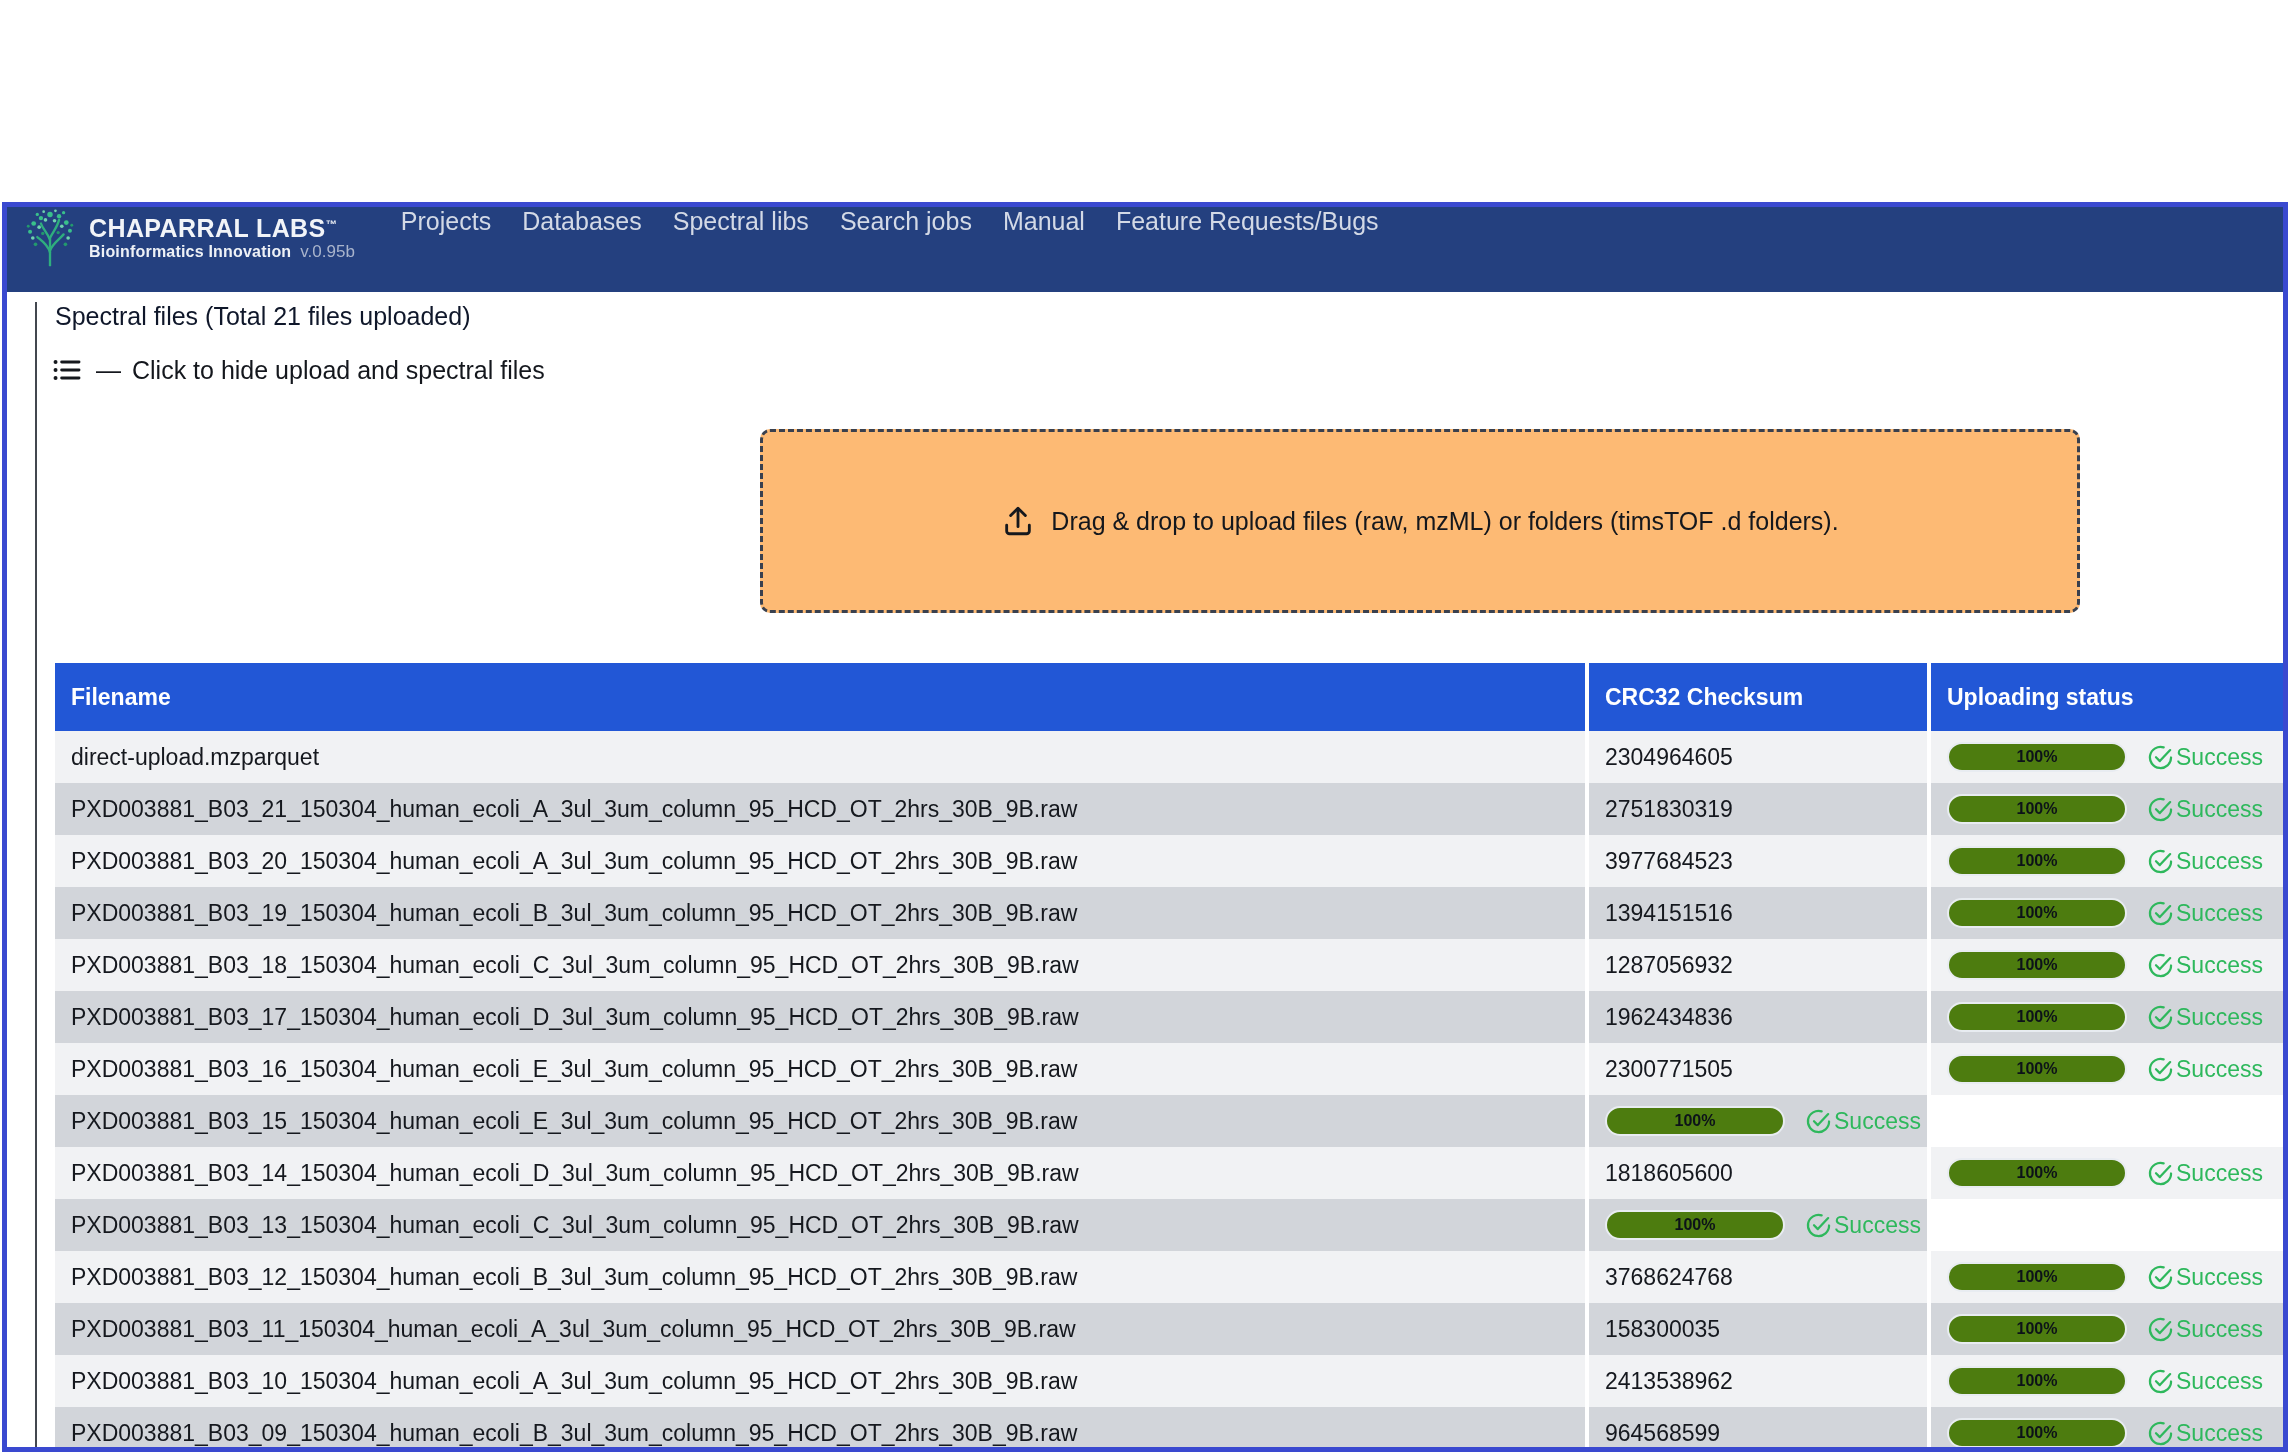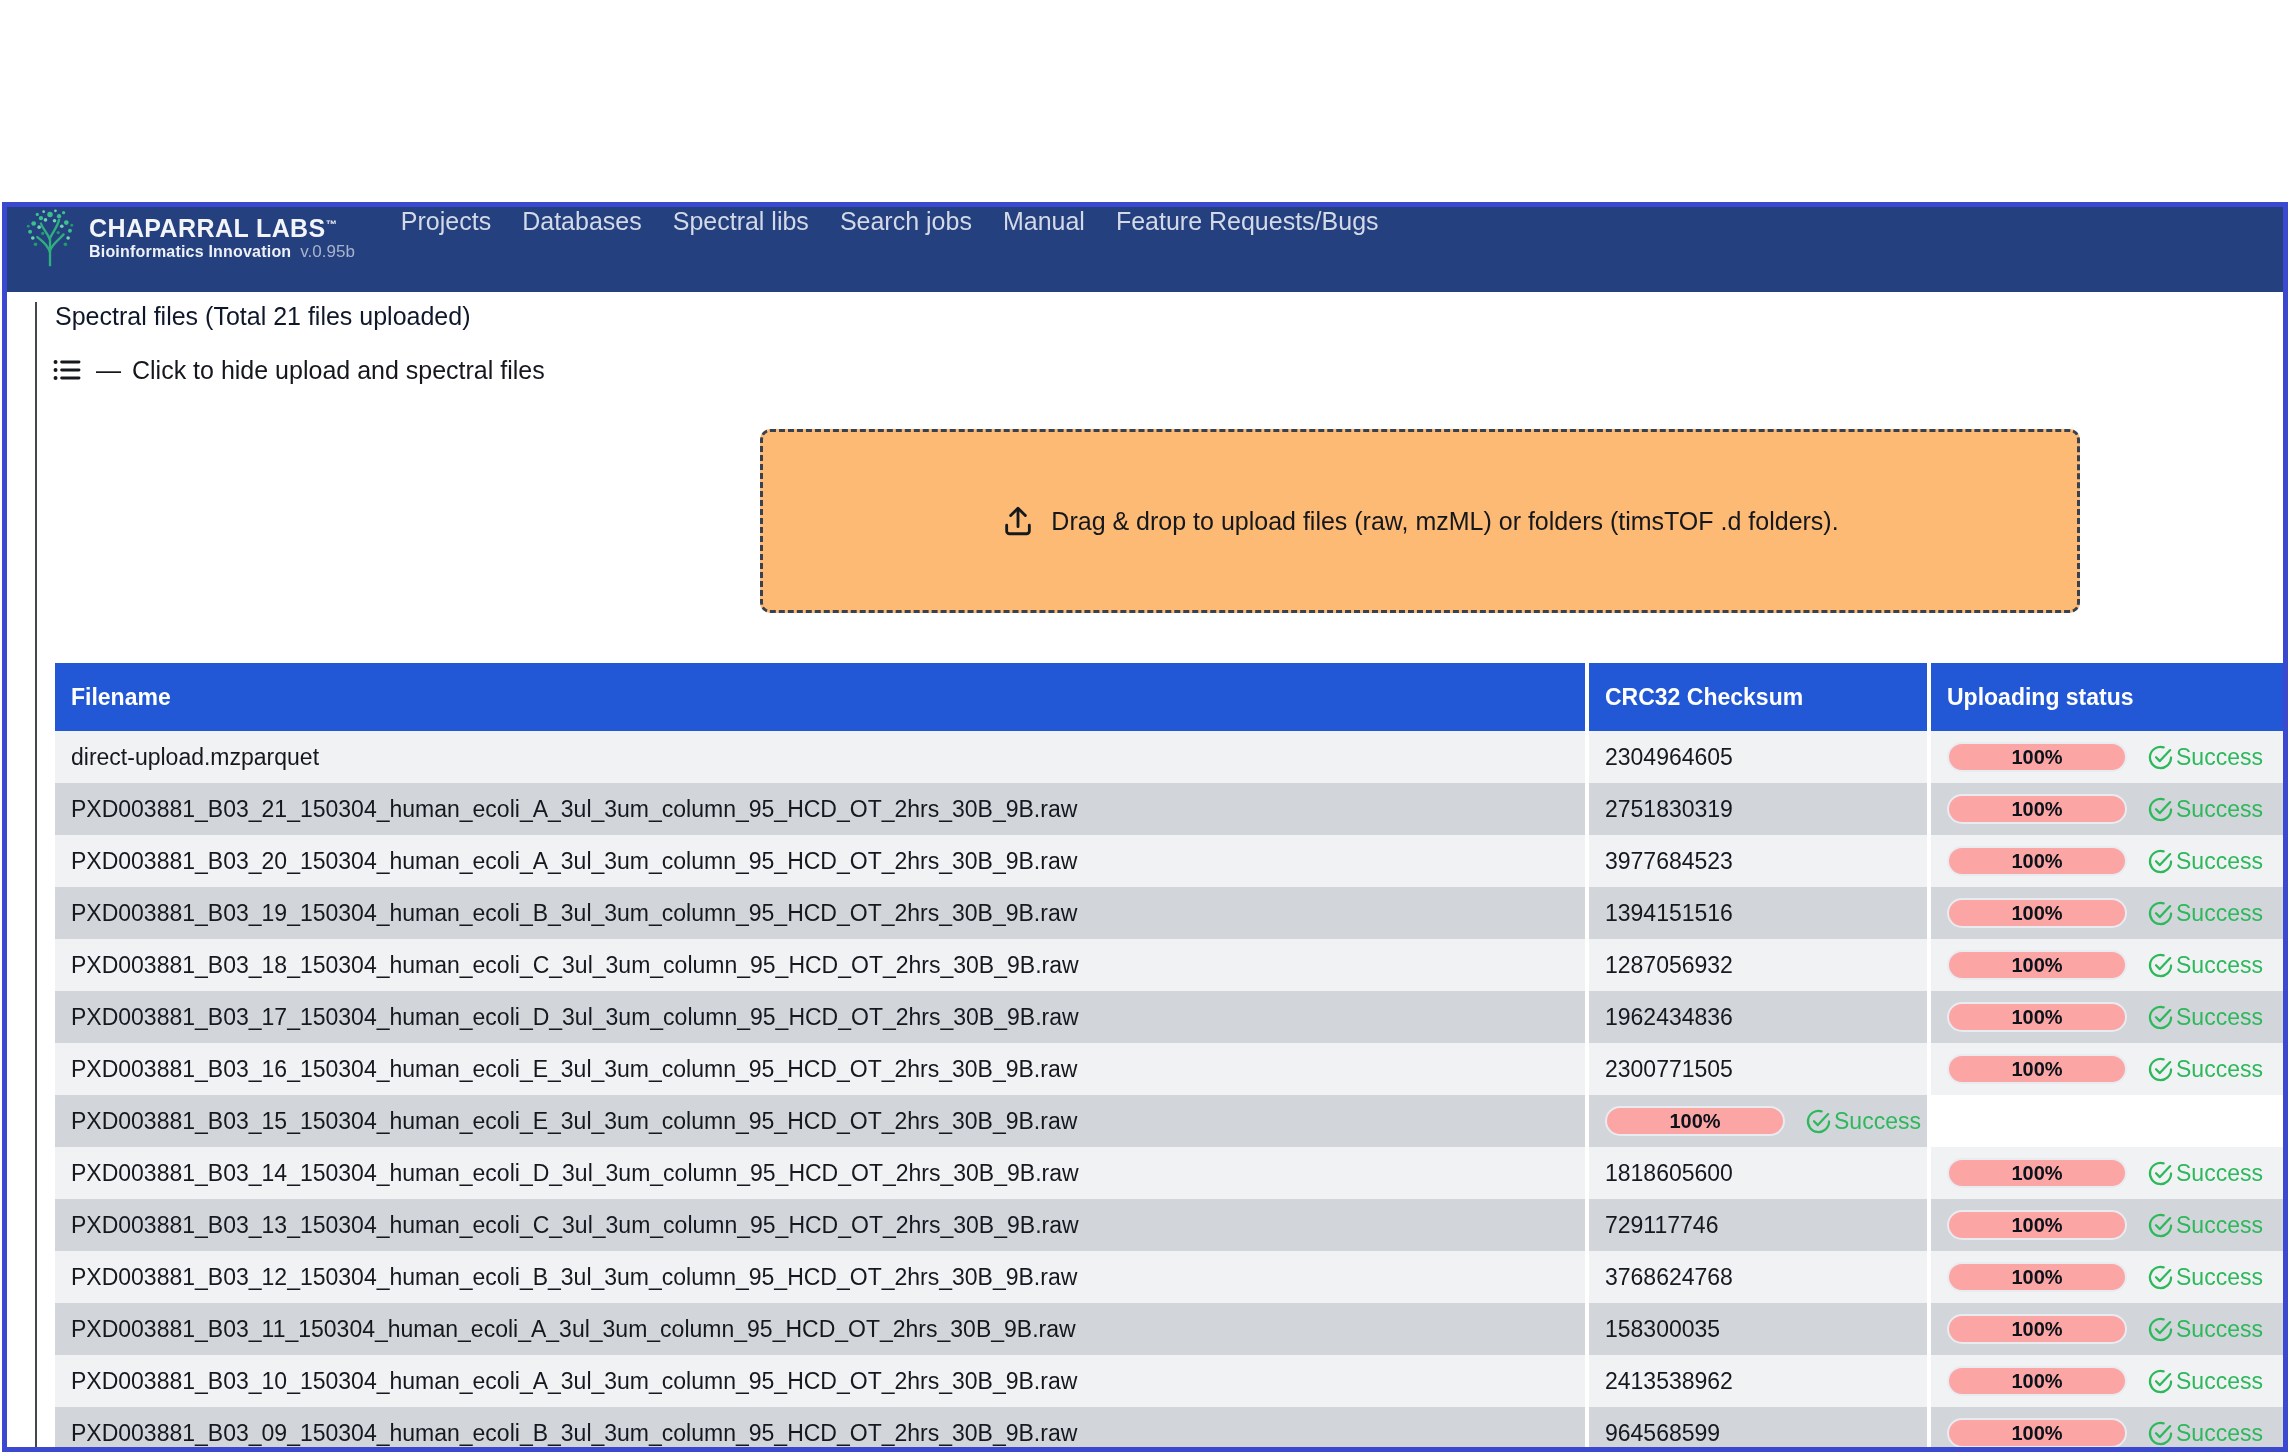--- a/index.html
+++ b/index.html
@@ -44,23 +44,23 @@
   .tr{display:grid;grid-template-columns:1530px 342px 1fr;}
   .th{background:#2257d6;color:#ffffff;font-weight:700;font-size:23px;height:68px;
       display:flex;align-items:center;padding:0 16px;box-sizing:border-box;}
   .th + .th{border-left:4px solid #ffffff;}
   .td{height:52px;display:flex;align-items:center;padding:0 16px;font-size:23px;
       color:#15181e;box-sizing:border-box;overflow:hidden;white-space:nowrap;}
   .td + .td{border-left:4px solid #ffffff;}
   #rows .tr:nth-child(odd) .td{background:#f1f2f4;}
   #rows .tr:nth-child(even) .td{background:#d2d5da;}
   .td-status{gap:20px;}
-  .pill{width:180px;height:30px;border-radius:15px;background:#fca5a5;border:2px solid #e8ecf1;
+  .pill{width:180px;height:30px;border-radius:15px;background:#4d7c0f;border:2px solid #e8ecf1;
         display:flex;align-items:center;justify-content:center;
-        font-size:20px;font-weight:600;color:#0c1219;box-sizing:border-box;flex:0 0 auto;}
+        font-size:16px;font-weight:600;color:#0c1219;box-sizing:border-box;flex:0 0 auto;}
   .success{display:flex;align-items:center;gap:2px;color:#2eb85c;font-size:23px;}
   .check-icon{width:27px;height:27px;flex:0 0 auto;}
 </style>
 </head>
 <body>
 
 <div class="stage">
   <div class="frame">
 
     <nav class="navbar">
@@ -290,21 +290,20 @@
           <path d="M21.4 12 A 9.4 9.4 0 1 1 14.8 3" fill="none" stroke="#2eb85c" stroke-width="2" stroke-linecap="round"></path>
           <path d="M8 11.8 l3.4 3.4 L20.6 5.4" fill="none" stroke="#2eb85c" stroke-width="2" stroke-linecap="round" stroke-linejoin="round"></path>
         </svg>
         <span>Success</span>
       </div>
     </div>
   </div>
 
   <div class="tr">
     <div class="td td-filename">PXD003881_B03_13_150304_human_ecoli_C_3ul_3um_column_95_HCD_OT_2hrs_30B_9B.raw</div>
-    <div class="td td-checksum">729117746</div>
     <div class="td td-status">
       <div class="pill">100%</div>
       <div class="success">
         <svg class="check-icon" viewBox="0 0 24 24">
           <path d="M21.4 12 A 9.4 9.4 0 1 1 14.8 3" fill="none" stroke="#2eb85c" stroke-width="2" stroke-linecap="round"></path>
           <path d="M8 11.8 l3.4 3.4 L20.6 5.4" fill="none" stroke="#2eb85c" stroke-width="2" stroke-linecap="round" stroke-linejoin="round"></path>
         </svg>
         <span>Success</span>
       </div>
     </div>

